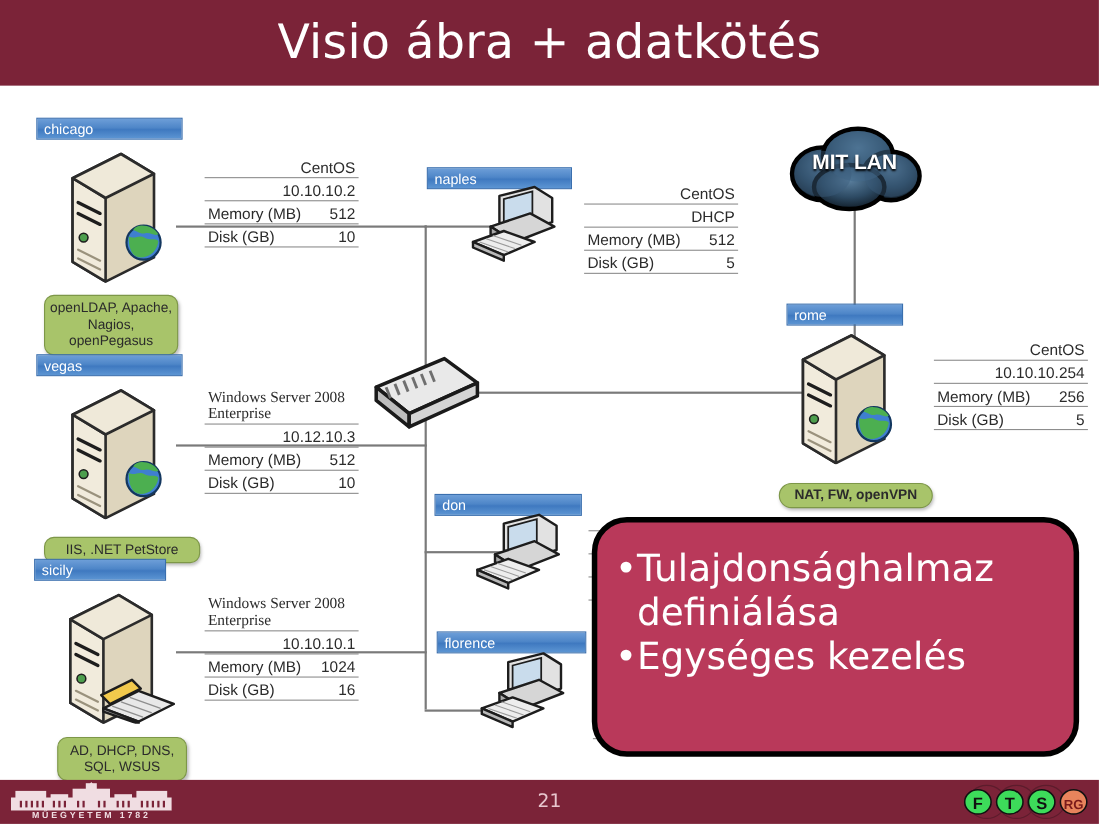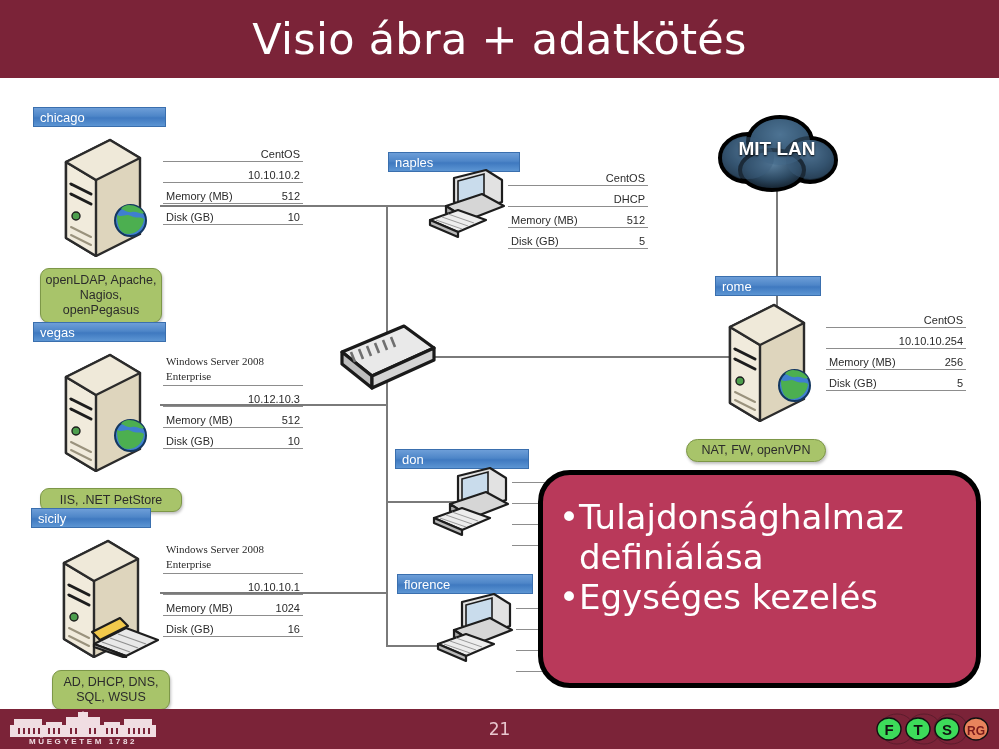--- a/index.html
+++ b/index.html
@@ -24,22 +24,22 @@
           display:flex;align-items:center;justify-content:center;
           color:#e8c6ce;font-size:17px;font-family:"DejaVu Sans",sans-serif;}
   .bme-logo{position:absolute;left:8px;top:711px;width:150px;height:36px;}
   .ftsrg{position:absolute;left:874px;top:711px;width:120px;height:36px;}
 
   
   .node-label{position:absolute;height:20px;line-height:20px;
       color:#ffffff;font-size:13px;padding-left:6px;box-sizing:border-box;
       background:linear-gradient(to bottom,#6d9ed8 0%,#4e86c8 45%,#3f79c0 55%,#5c95d3 100%);
       border:1px solid #3a6fae;}
-  .dtable{position:absolute;font-size:11px;color:#2b2b2b;
-      font-family:"Liberation Sans",sans-serif;}
+  .dtable{position:absolute;font-size:14px;color:#2b2b2b;
+      font-family:"Liberation Sans",sans-serif;margin-left:23px;}
   .drow{display:flex;justify-content:space-between;align-items:flex-end;
       border-bottom:1.5px solid #8d8d8d;height:21px;box-sizing:border-box;
       padding:0 3px 1px 3px;white-space:nowrap;}
   .drow .k{text-align:left;}
   .drow .v{text-align:right;flex:1;}
   .drow.single{justify-content:flex-end;}
   .drow.tall{height:36px;align-items:flex-end;}
   .drow .two-line{text-align:left;line-height:15px;width:100%;font-family:Liberation Serif, serif;}
 
   .green-callout{position:absolute;background:#a8c46a;
@@ -302,21 +302,21 @@
       </div>
     <div class="drow">
         <span class="k">Memory (MB)</span>
         <span class="v">256</span>
       </div>
     <div class="drow">
         <span class="k">Disk (GB)</span>
         <span class="v">5</span>
       </div>
   </div>
-  <div class="green-callout" style="left:686px;top:419px;width:140px;height:23px;border-radius:12px;">NAT, FW, openVPN</div>
+  <div class="green-callout" style="left:708px;top:419px;width:140px;height:23px;border-radius:12px;font-weight:bold;">NAT, FW, openVPN</div>
 
   <div class="node-label" style="left:395px;top:449px;width:134px;">don</div>
   <svg style="position:absolute;left:432px;top:466px;" width="86" height="72" viewBox="0 0 86 72">
     <polygon points="26,10 58,2 74,12 74,34 42,44 26,34" fill="#e2e2e2" stroke="#1d1d1d" stroke-width="2.2" stroke-linejoin="round"></polygon>
     <polygon points="30,13 56,6 56,28 30,34" fill="#c9dcec" stroke="#1d1d1d" stroke-width="1.6"></polygon>
     <polygon points="18,38 54,26 76,38 40,52" fill="#d6d6d6" stroke="#1d1d1d" stroke-width="2.2" stroke-linejoin="round"></polygon>
     <polygon points="18,38 40,52 40,58 18,45" fill="#a9a9a9" stroke="#1d1d1d" stroke-width="2.2" stroke-linejoin="round"></polygon>
     <polygon points="2,52 30,42 58,52 30,64" fill="#ededed" stroke="#1d1d1d" stroke-width="2.2" stroke-linejoin="round"></polygon>
     <polygon points="2,52 30,64 30,69 2,57" fill="#b9b9b9" stroke="#1d1d1d" stroke-width="2.2" stroke-linejoin="round"></polygon>
     <g stroke="#9a9a9a" stroke-width="1">

